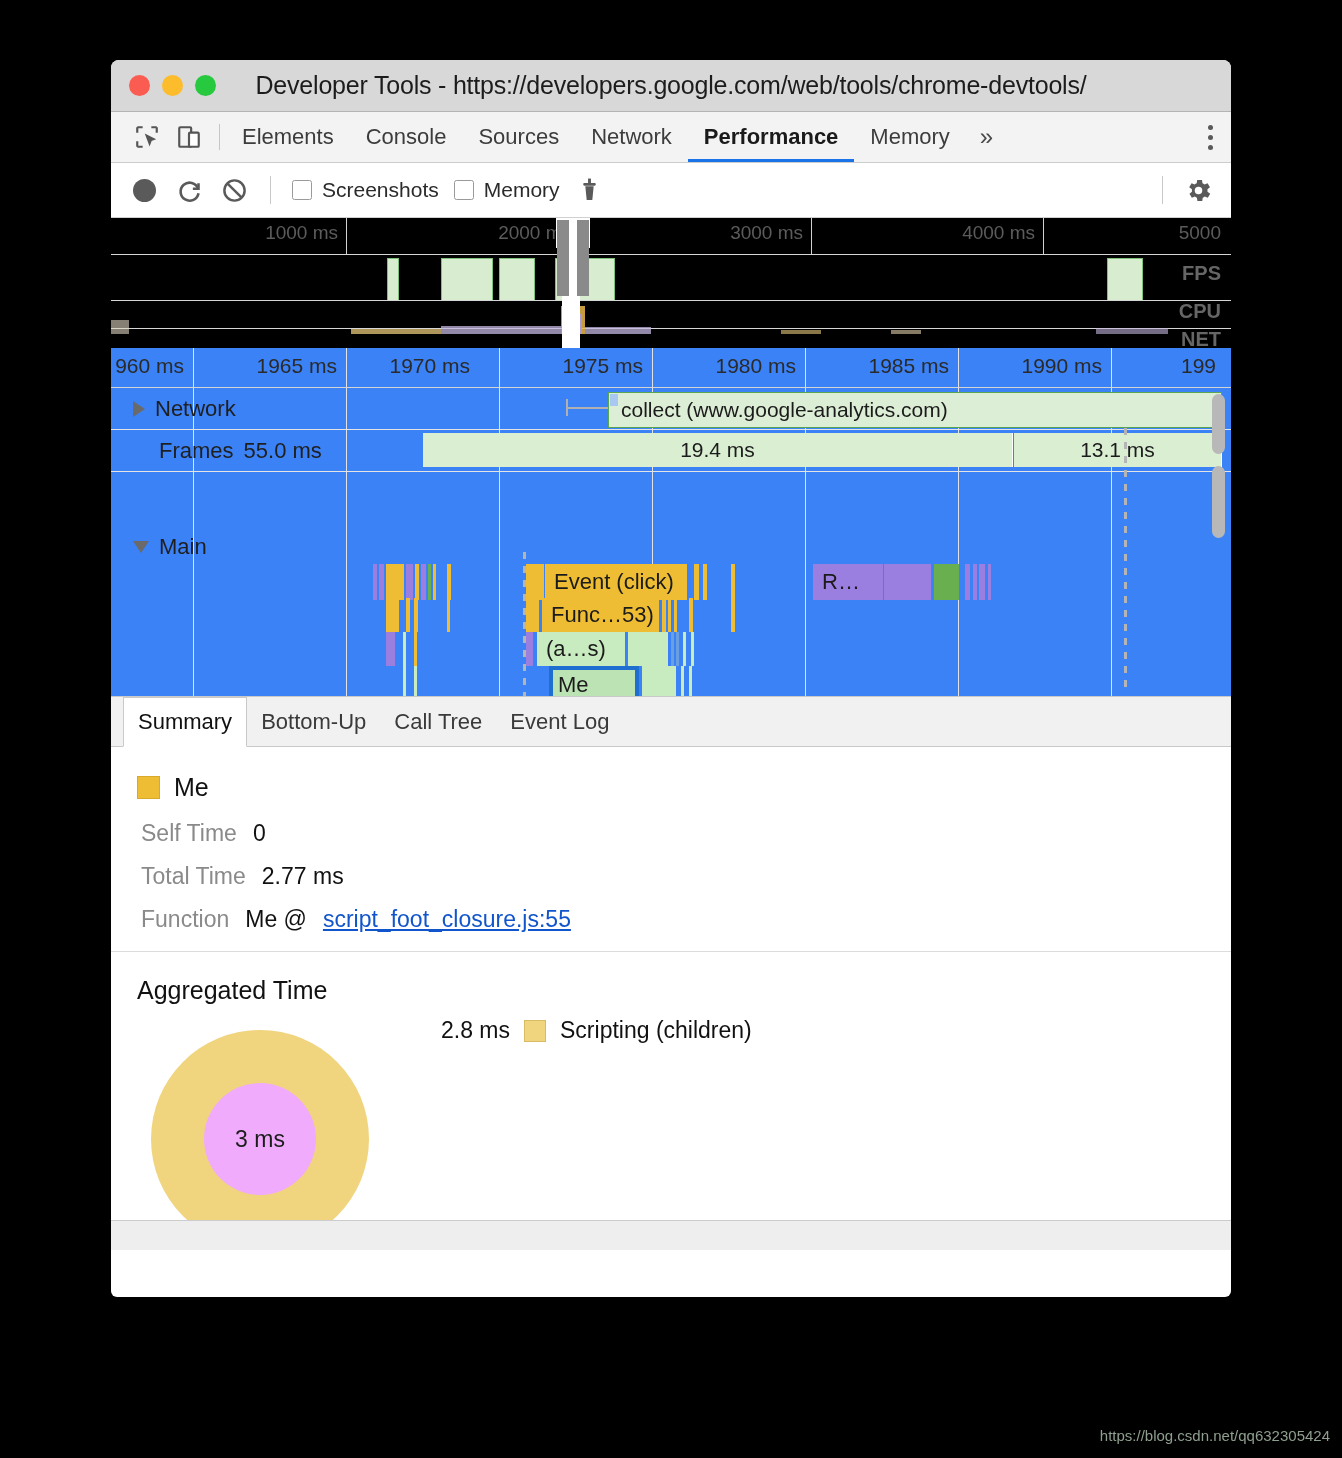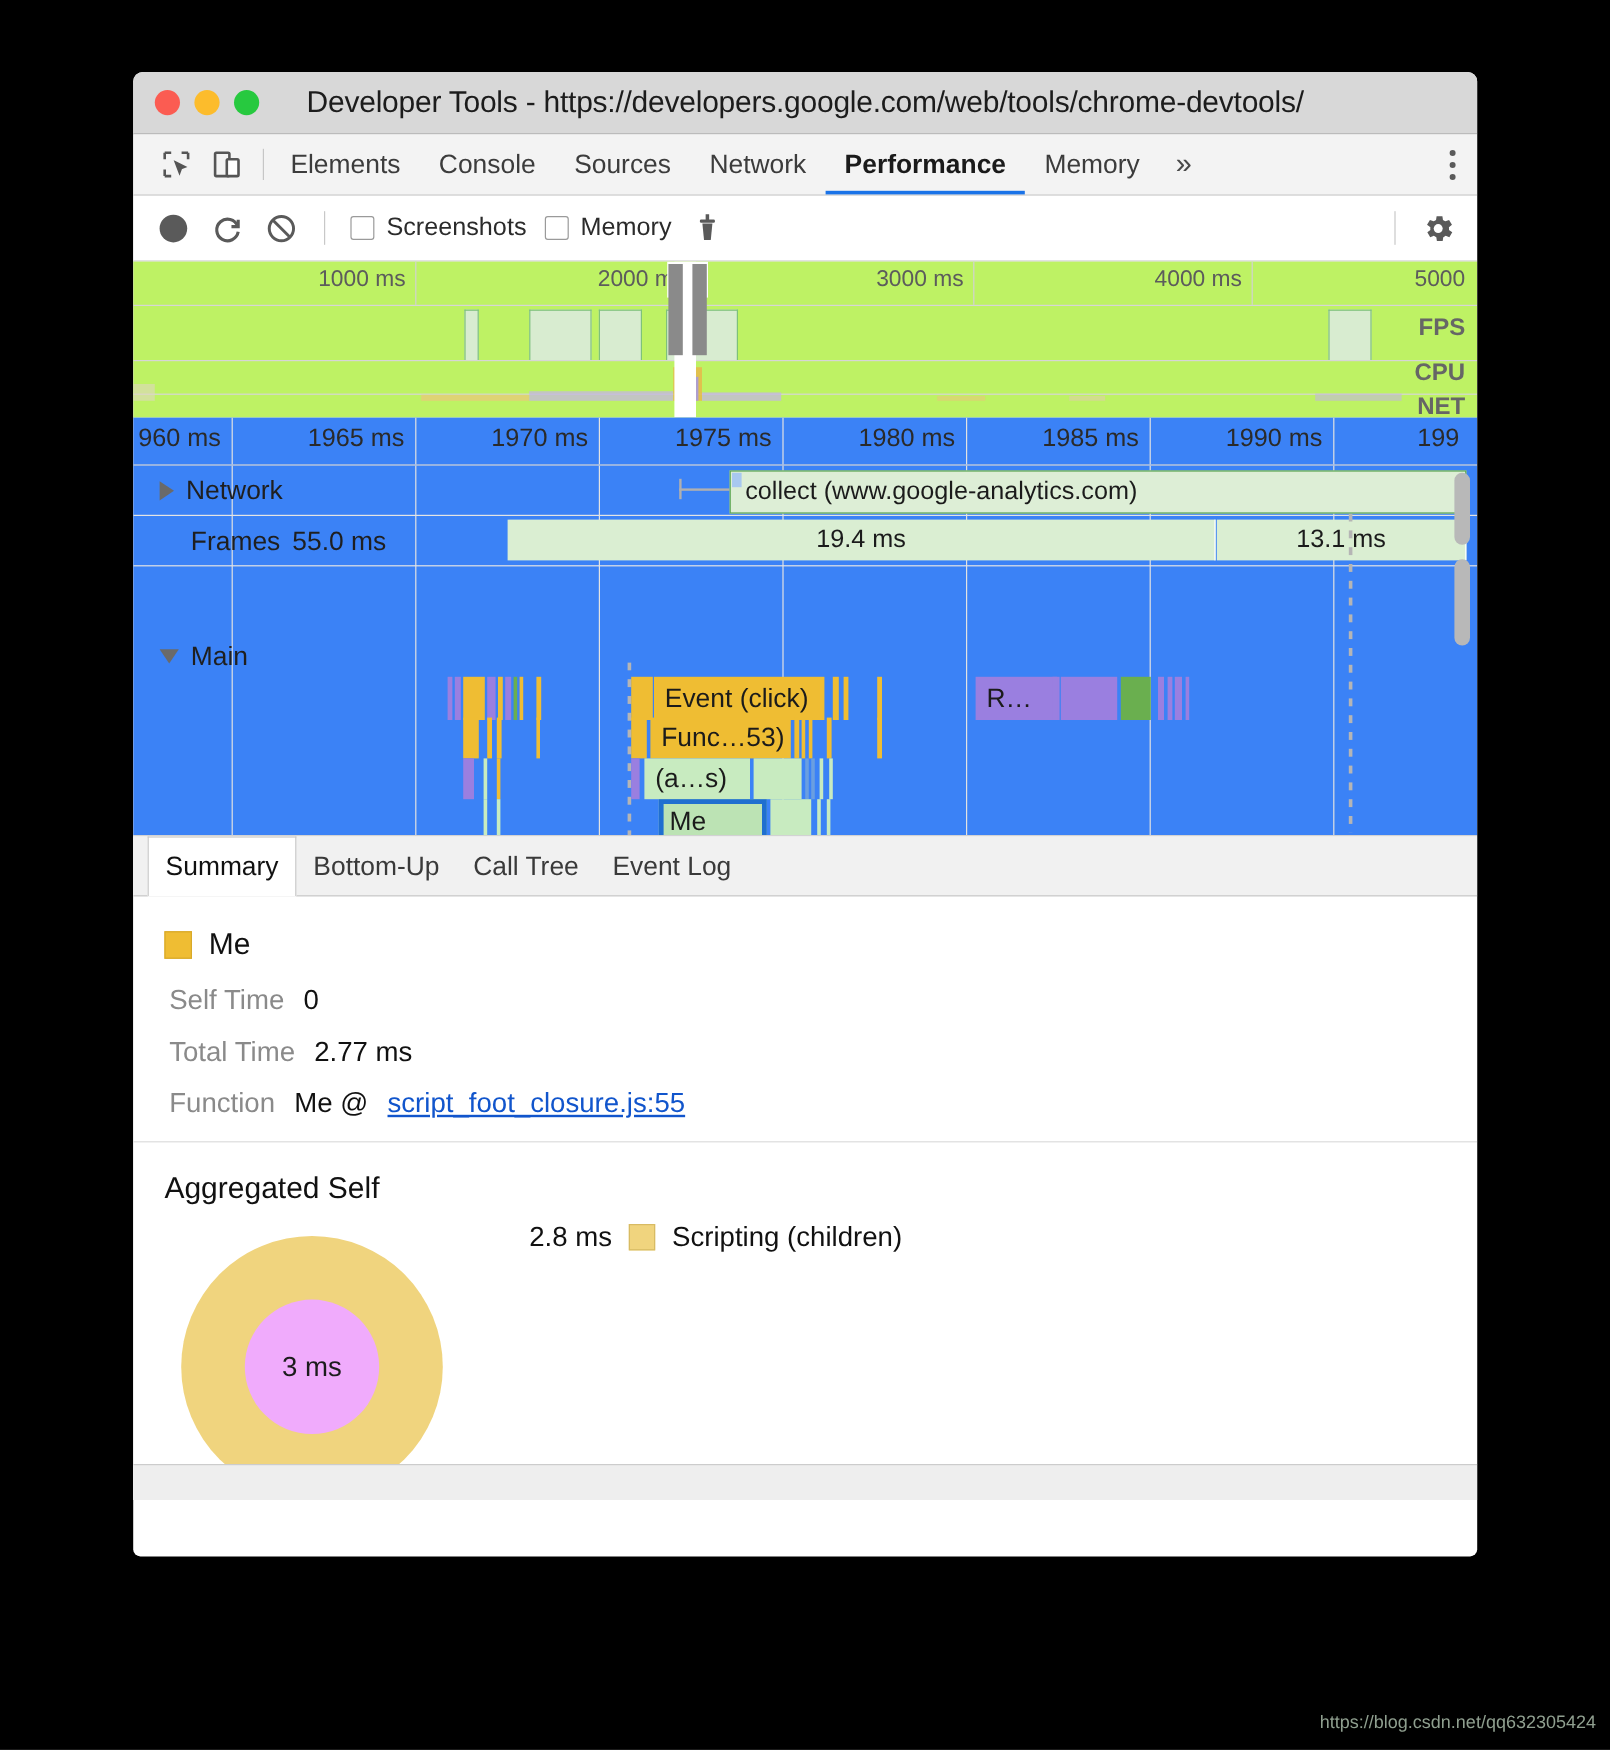--- a/index.html
+++ b/index.html
@@ -69,21 +69,21 @@
   }
   .rt-icon { width: 30px; height: 30px; display: flex; align-items: center; justify-content: center; color: #5a5a5a; }
   .rec-dot { width: 23px; height: 23px; border-radius: 50%; background: #5a5a5a; }
   .rt-sep { width: 1px; height: 28px; background: #c8c8c8; margin: 0 6px; }
   .chk-wrap { display: flex; align-items: center; gap: 10px; }
   .chk { width: 20px; height: 20px; border: 1.6px solid #9a9a9a; border-radius: 2.5px; background: #fff; }
   .chk-label { font-size: 21px; color: #2b2b2b; }
   .rt-right { margin-left: auto; display: flex; align-items: center; gap: 14px; }
 
   
-  .overview { height: 130px; background: #bef264; position: relative; overflow: hidden; }
+  .overview { height: 130px; background: #000000; position: relative; overflow: hidden; }
   .ov-ruler { position: absolute; left: 0; right: 0; top: 0; height: 36px; }
   .ov-tick {
     position: absolute; top: 4px; font-size: 19px; color: #5c5c5c;
     transform: translateX(-100%); padding-right: 8px;
   }
   .ov-vline { position: absolute; top: 0; bottom: 0; width: 1px; background: #d2d2d2; }
   .ov-lane-line { position: absolute; left: 0; right: 0; height: 1px; background: #d6d6d6; }
   .ov-lane-label {
     position: absolute; right: 10px; font-size: 20px; font-weight: bold; color: #666;
   }
@@ -350,21 +350,21 @@
       <div class="fc-ruler">
         <div class="fc-grid" style="left:82px"></div>
         <div class="fc-grid" style="left:235px"></div>
         <div class="fc-grid" style="left:388px"></div>
         <div class="fc-grid" style="left:541px"></div>
         <div class="fc-grid" style="left:694px"></div>
         <div class="fc-grid" style="left:847px"></div>
         <div class="fc-grid" style="left:1000px"></div>
         <div class="fc-tick" style="left:82px">960 ms</div>
         <div class="fc-tick" style="left:235px">1965 ms</div>
-        <div class="fc-tick" style="left:388px">1970 ms</div>
+        <div class="fc-tick" style="left:368px">1970 ms</div>
         <div class="fc-tick" style="left:541px">1975 ms</div>
         <div class="fc-tick" style="left:694px">1980 ms</div>
         <div class="fc-tick" style="left:847px">1985 ms</div>
         <div class="fc-tick" style="left:1000px">1990 ms</div>
         <div class="fc-tick" style="left:1114px">199</div>
       </div>
 
       <div class="fc-body">
 
         <div class="fc-grid" style="left:82px"></div>
@@ -509,21 +509,21 @@
         </div>
         <div class="sum-row">
           <span class="sum-key">Function</span>
           <span class="sum-val">Me @</span>
           <span class="sum-link">script_foot_closure.js:55</span>
         </div>
       </div>
 
       <div class="divider"></div>
 
-      <div class="agg-title">Aggregated Self</div>
+      <div class="agg-title">Aggregated Time</div>
 
       <div class="agg-wrap">
         <div class="donut">
           <div class="donut-hole">3 ms</div>
         </div>
         <div class="legend">
           <span class="legend-val">2.8 ms</span>
           <span class="legend-sw"></span>
           <span class="legend-lbl">Scripting (children)</span>
         </div>

